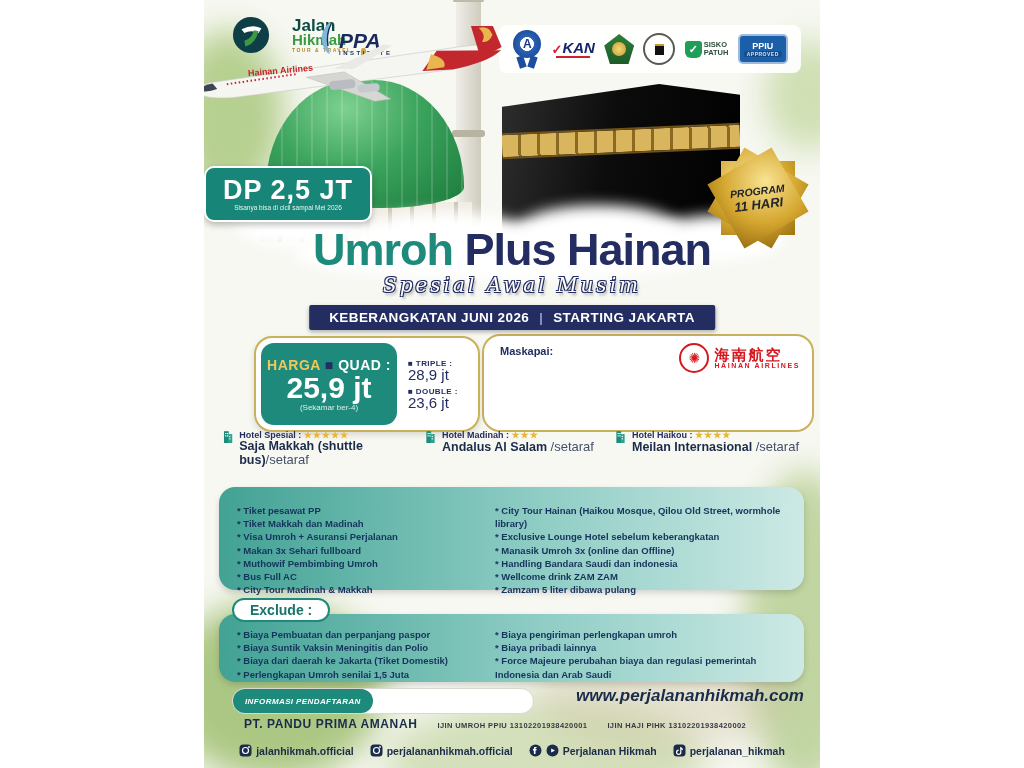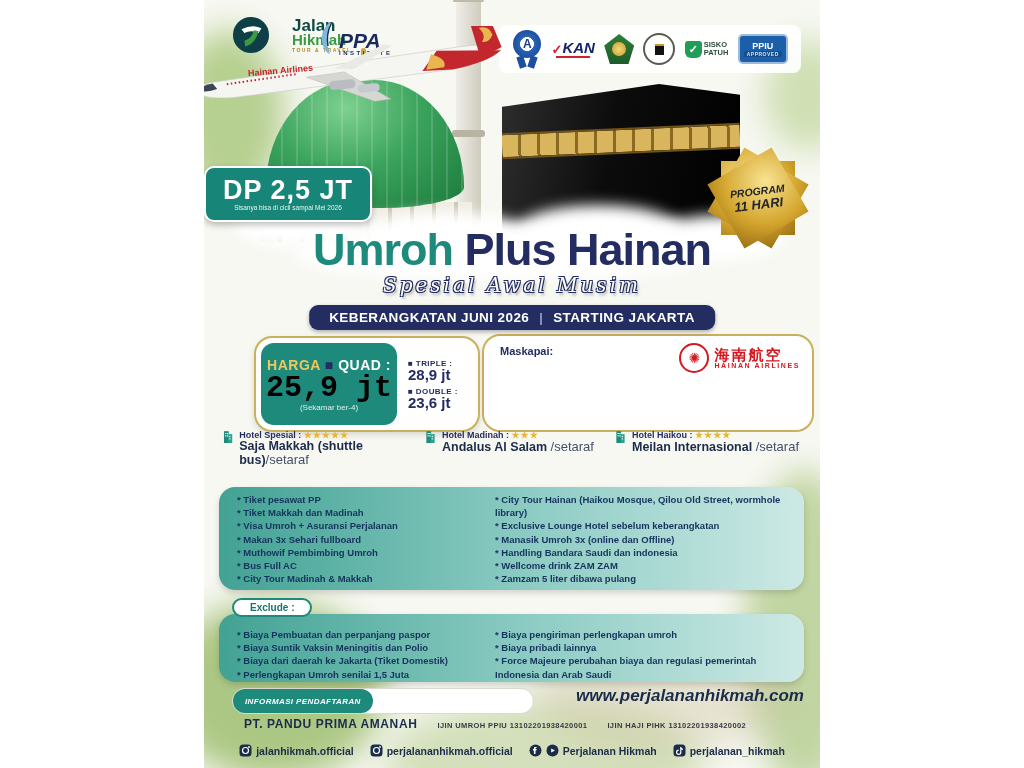--- a/index.html
+++ b/index.html
@@ -93,38 +93,38 @@
 
   
   .title{position:absolute;top:224px;width:100%;text-align:center;font-size:45px;font-weight:800;
     letter-spacing:-1px;z-index:5;text-shadow:0 2px 3px rgba(255,255,255,.5);}
   .title .p1{color:#1d8a7c;}
   .title .p2{color:#232d62;}
   .script{position:absolute;top:273px;width:100%;text-align:center;z-index:5;
     font-family:"DejaVu Serif",serif;font-style:italic;font-size:20px;letter-spacing:3px;color:#ffffff;
     text-shadow:-1px -1px 0 #232d62,1px -1px 0 #232d62,-1px 1px 0 #232d62,1px 1px 0 #232d62,2px 3px 3px rgba(0,0,0,.35);}
   .depart{position:absolute;top:305px;left:50%;transform:translateX(-50%);background:#232d62;
-    border-radius:9px;padding:5px 20px;color:#fff;font-size:13.5px;font-weight:800;letter-spacing:.4px;
+    border-radius:2px;padding:5px 20px;color:#fff;font-size:13.5px;font-weight:800;letter-spacing:.4px;
     white-space:nowrap;z-index:5;box-shadow:0 2px 4px rgba(0,0,0,.3);}
   .depart .sep{color:#c8d2f2;margin:0 10px;font-weight:400;}
 
   
   .price-card{position:absolute;left:50px;top:336px;width:222px;height:92px;background:#fff;
     border:2px solid #cbb05c;border-radius:18px;display:flex;z-index:5;box-shadow:0 3px 6px rgba(0,0,0,.12);}
   .price-quad{background:#1d8a7c;border-radius:13px;margin:5px;width:136px;display:flex;
     flex-direction:column;align-items:center;justify-content:center;}
   .pq-line{font-size:14px;font-weight:800;letter-spacing:.5px;}
   .pq-line .harga{color:#ecc95f;}
   .pq-line .bullet{color:#232d62;}
   .pq-line .quad{color:#fff;}
-  .pq-price{font-size:30px;font-weight:800;color:#000000;line-height:30px;font-family:Liberation Mono, monospace;}
+  .pq-price{font-size:30px;font-weight:800;color:#ffffff;line-height:30px;}
   .pq-note{font-size:8px;color:#dff1ee;}
   .price-others{display:flex;flex-direction:column;justify-content:center;gap:6px;padding-left:6px;}
   .po-label{font-size:8px;font-weight:800;color:#232d62;letter-spacing:.4px;}
-  .po-price{font-size:15px;font-weight:700;color:#232d62;line-height:13px;}
+  .po-price{font-size:15px;font-weight:400;color:#232d62;line-height:13px;}
 
   
   .air-card{position:absolute;left:278px;top:334px;width:328px;height:94px;background:#fff;
     border:2px solid #cbb05c;border-radius:18px;z-index:4;}
   .air-label{position:absolute;left:16px;top:9px;font-size:11px;font-weight:800;color:#232d62;}
   .air-logo{position:absolute;right:12px;top:7px;display:flex;align-items:center;gap:5px;}
   .phoenix{width:26px;height:26px;border-radius:50%;border:2px solid #d51920;color:#d51920;
     display:flex;align-items:center;justify-content:center;font-size:14px;}
   .air-cn{font-size:15px;font-weight:800;color:#d51920;line-height:15px;letter-spacing:2px;}
   .air-en{font-size:7px;font-weight:700;color:#d51920;letter-spacing:1.6px;}
@@ -139,25 +139,25 @@
   .hotel .info .line2{font-size:12.5px;font-weight:800;color:#1b2b4a;line-height:13px;}
   .hotel .info .suffix{font-size:13px;font-weight:400;color:#44506b;}
 
   
   .inc-divider{position:absolute;top:468px;left:15px;width:585px;display:flex;align-items:center;z-index:5;}
   .inc-divider .line{flex:1;height:2.5px;background:#1d6e63;border-radius:2px;}
   .inc-pill{background:#1d8a7c;border:2px solid #eaf6f4;border-radius:16px;padding:2px 18px;
     color:#fff;font-size:15px;font-weight:800;margin:0 8px;box-shadow:0 2px 3px rgba(0,0,0,.2);}
   .inc-box{position:absolute;top:487px;left:15px;width:585px;height:103px;border-radius:16px;
     background:linear-gradient(90deg,#42a294 0%,#8fcdc5 55%,#cde9e5 100%);z-index:4;
-    display:flex;padding:6px 18px;box-sizing:border-box;box-shadow:0 3px 6px rgba(0,0,0,.15);}
+    display:flex;padding:17px 18px;box-sizing:border-box;box-shadow:0 3px 6px rgba(0,0,0,.15);}
   .inc-col{font-size:9.5px;font-weight:600;color:#15335c;line-height:13.2px;}
   .inc-left{width:47%;} .inc-right{width:53%;}
   .exc-pill{position:absolute;top:598px;left:28px;background:#fff;border:2.5px solid #1d8a7c;
-    border-radius:14px;padding:2px 16px;color:#157567;font-size:10px;font-weight:800;z-index:6;}
+    border-radius:14px;padding:2px 16px;color:#157567;font-size:14px;font-weight:800;z-index:6;}
   .exc-box{position:absolute;top:614px;left:15px;width:585px;height:68px;border-radius:16px;
     background:linear-gradient(90deg,#42a294 0%,#8fcdc5 55%,#cde9e5 100%);z-index:4;
     display:flex;padding:14px 18px 8px;box-sizing:border-box;box-shadow:0 3px 6px rgba(0,0,0,.15);}
 
   
   .reg-row{position:absolute;top:688px;left:28px;width:300px;height:24px;display:flex;z-index:5;
     background:#fff;border-radius:13px;border:1px solid #d8d8d0;}
   .reg-pill{background:#1d8a7c;border-radius:12px;color:#fff;font-size:8px;font-weight:800;
     font-style:italic;display:flex;align-items:center;padding:0 12px;letter-spacing:.4px;}
   .reg-blank{flex:1;}

